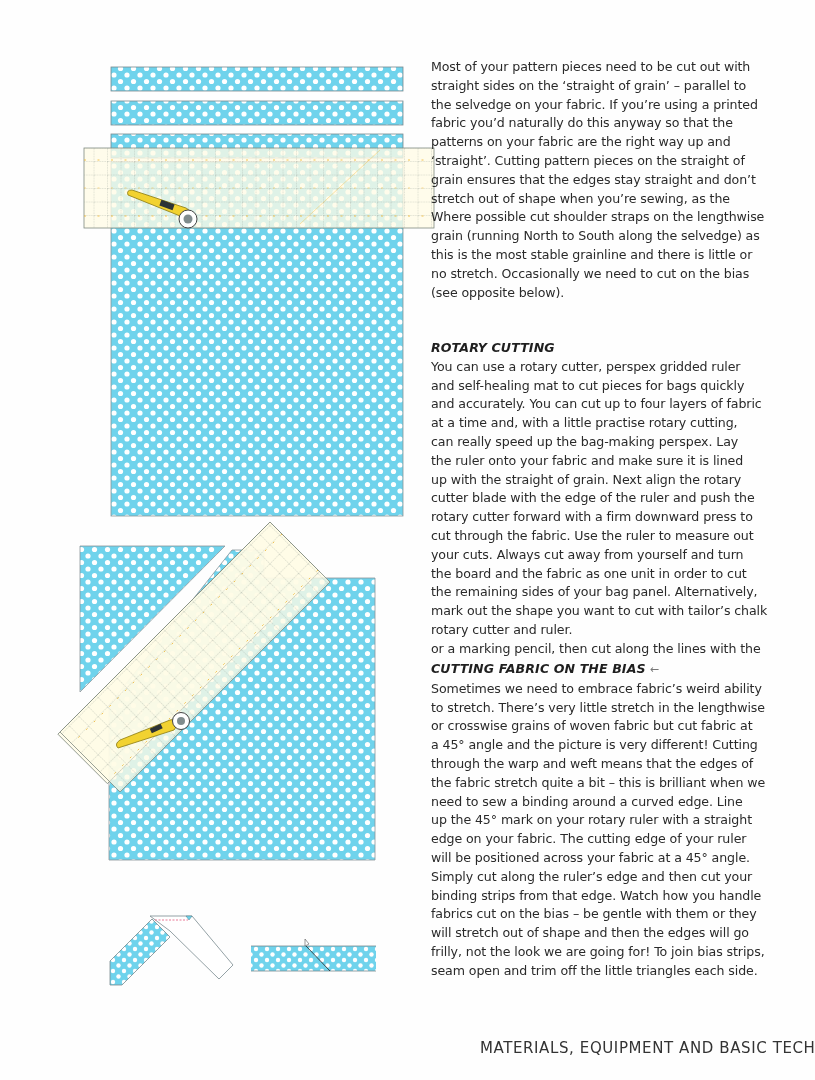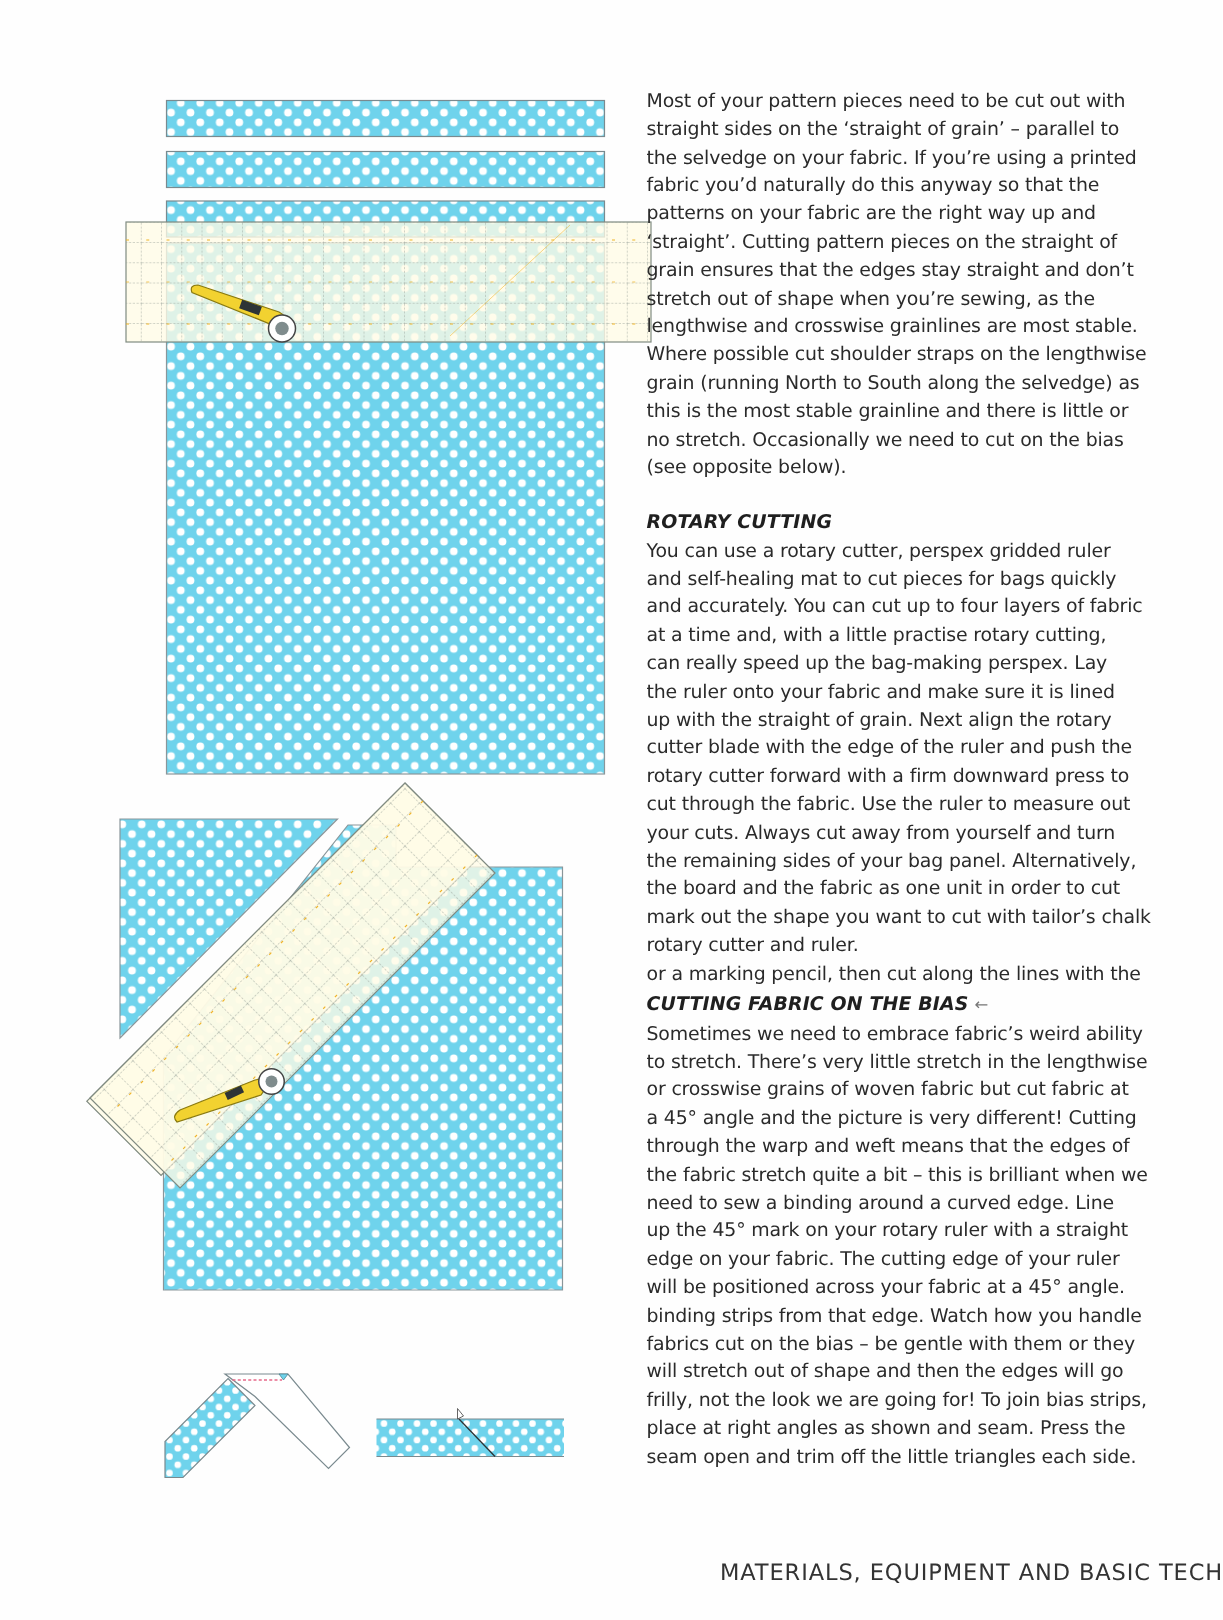--- a/index.html
+++ b/index.html
@@ -113,21 +113,20 @@
     <div class="sec-intro">
       <p class="para">
         <span class="line">Most of your pattern pieces need to be cut out with</span>
         <span class="line">straight sides on the ‘straight of grain’ – parallel to</span>
         <span class="line">the selvedge on your fabric. If you’re using a printed</span>
         <span class="line">fabric you’d naturally do this anyway so that the</span>
         <span class="line">patterns on your fabric are the right way up and</span>
         <span class="line">‘straight’. Cutting pattern pieces on the straight of</span>
         <span class="line">grain ensures that the edges stay straight and don’t</span>
         <span class="line">stretch out of shape when you’re sewing, as the</span>
-        <span class="line">lengthwise and crosswise grainlines are most stable.</span>
         <span class="line">Where possible cut shoulder straps on the lengthwise</span>
         <span class="line">grain (running North to South along the selvedge) as</span>
         <span class="line">this is the most stable grainline and there is little or</span>
         <span class="line">no stretch. Occasionally we need to cut on the bias</span>
         <span class="line">(see opposite below).</span>
       </p>
     </div>
 
     <div class="sec-rotary">
       <h2 class="heading">ROTARY CUTTING</h2>
@@ -136,46 +135,46 @@
         <span class="line">and self-healing mat to cut pieces for bags quickly</span>
         <span class="line">and accurately. You can cut up to four layers of fabric</span>
         <span class="line">at a time and, with a little practise rotary cutting,</span>
         <span class="line">can really speed up the bag-making perspex. Lay</span>
         <span class="line">the ruler onto your fabric and make sure it is lined</span>
         <span class="line">up with the straight of grain. Next align the rotary</span>
         <span class="line">cutter blade with the edge of the ruler and push the</span>
         <span class="line">rotary cutter forward with a firm downward press to</span>
         <span class="line">cut through the fabric. Use the ruler to measure out</span>
         <span class="line">your cuts. Always cut away from yourself and turn</span>
+        <span class="line">the board and the fabric as one unit in order to cut</span>
         <span class="line">the remaining sides of your bag panel. Alternatively,</span>
-        <span class="line">the board and the fabric as one unit in order to cut</span>
         <span class="line">mark out the shape you want to cut with tailor’s chalk</span>
         <span class="line">rotary cutter and ruler.</span>
         <span class="line">or a marking pencil, then cut along the lines with the</span>
       </p>
     </div>
 
     <div class="sec-bias">
       <h2 class="heading"><span>CUTTING FABRIC ON THE BIAS</span><span class="arrow">←</span></h2>
       <p class="para">
         <span class="line">Sometimes we need to embrace fabric’s weird ability</span>
         <span class="line">to stretch. There’s very little stretch in the lengthwise</span>
         <span class="line">or crosswise grains of woven fabric but cut fabric at</span>
         <span class="line">a 45° angle and the picture is very different! Cutting</span>
         <span class="line">through the warp and weft means that the edges of</span>
         <span class="line">the fabric stretch quite a bit – this is brilliant when we</span>
         <span class="line">need to sew a binding around a curved edge. Line</span>
         <span class="line">up the 45° mark on your rotary ruler with a straight</span>
         <span class="line">edge on your fabric. The cutting edge of your ruler</span>
         <span class="line">will be positioned across your fabric at a 45° angle.</span>
+        <span class="line">Simply cut along the ruler’s edge and then cut your</span>
         <span class="line">binding strips from that edge. Watch how you handle</span>
         <span class="line">fabrics cut on the bias – be gentle with them or they</span>
         <span class="line">will stretch out of shape and then the edges will go</span>
         <span class="line">frilly, not the look we are going for! To join bias strips,</span>
-        <span class="line">place at right angles as shown and seam. Press the</span>
         <span class="line">seam open and trim off the little triangles each side.</span>
       </p>
     </div>
   </div>
 
   <div class="footer">
     <span>MATERIALS, EQUIPMENT AND BASIC TECHNIQUES</span><span class="num">21</span>
   </div>
 </div>
 

